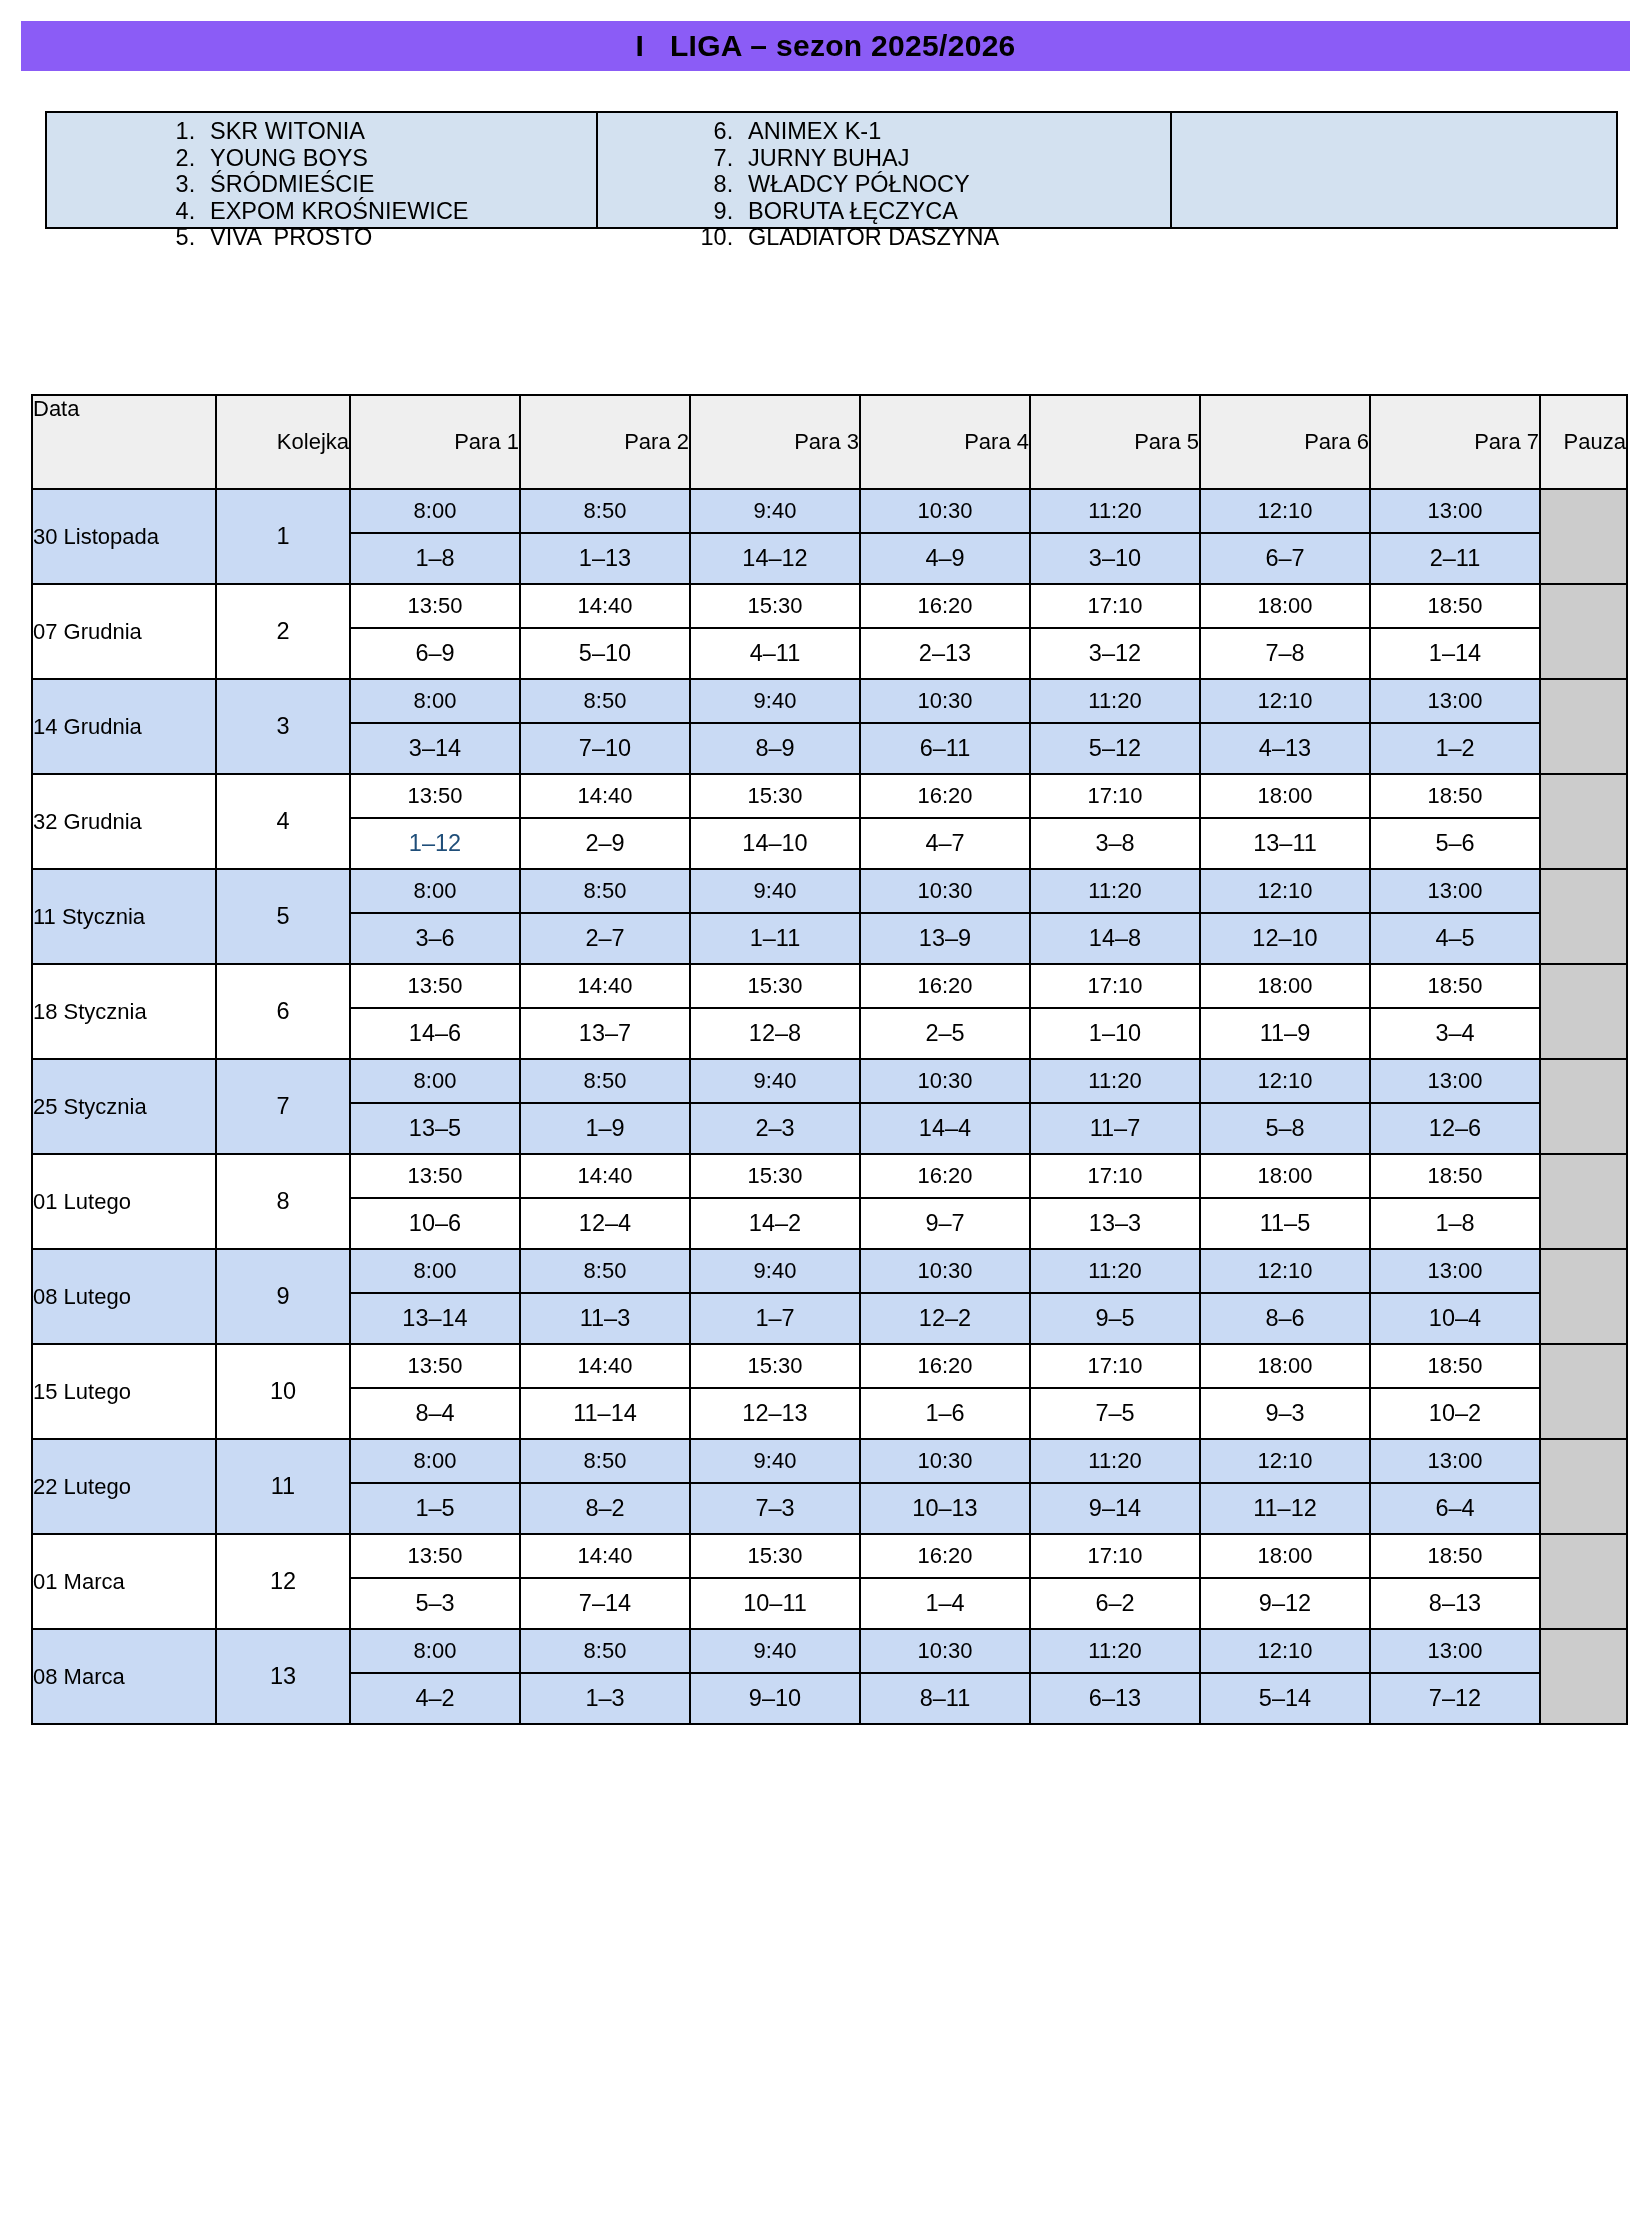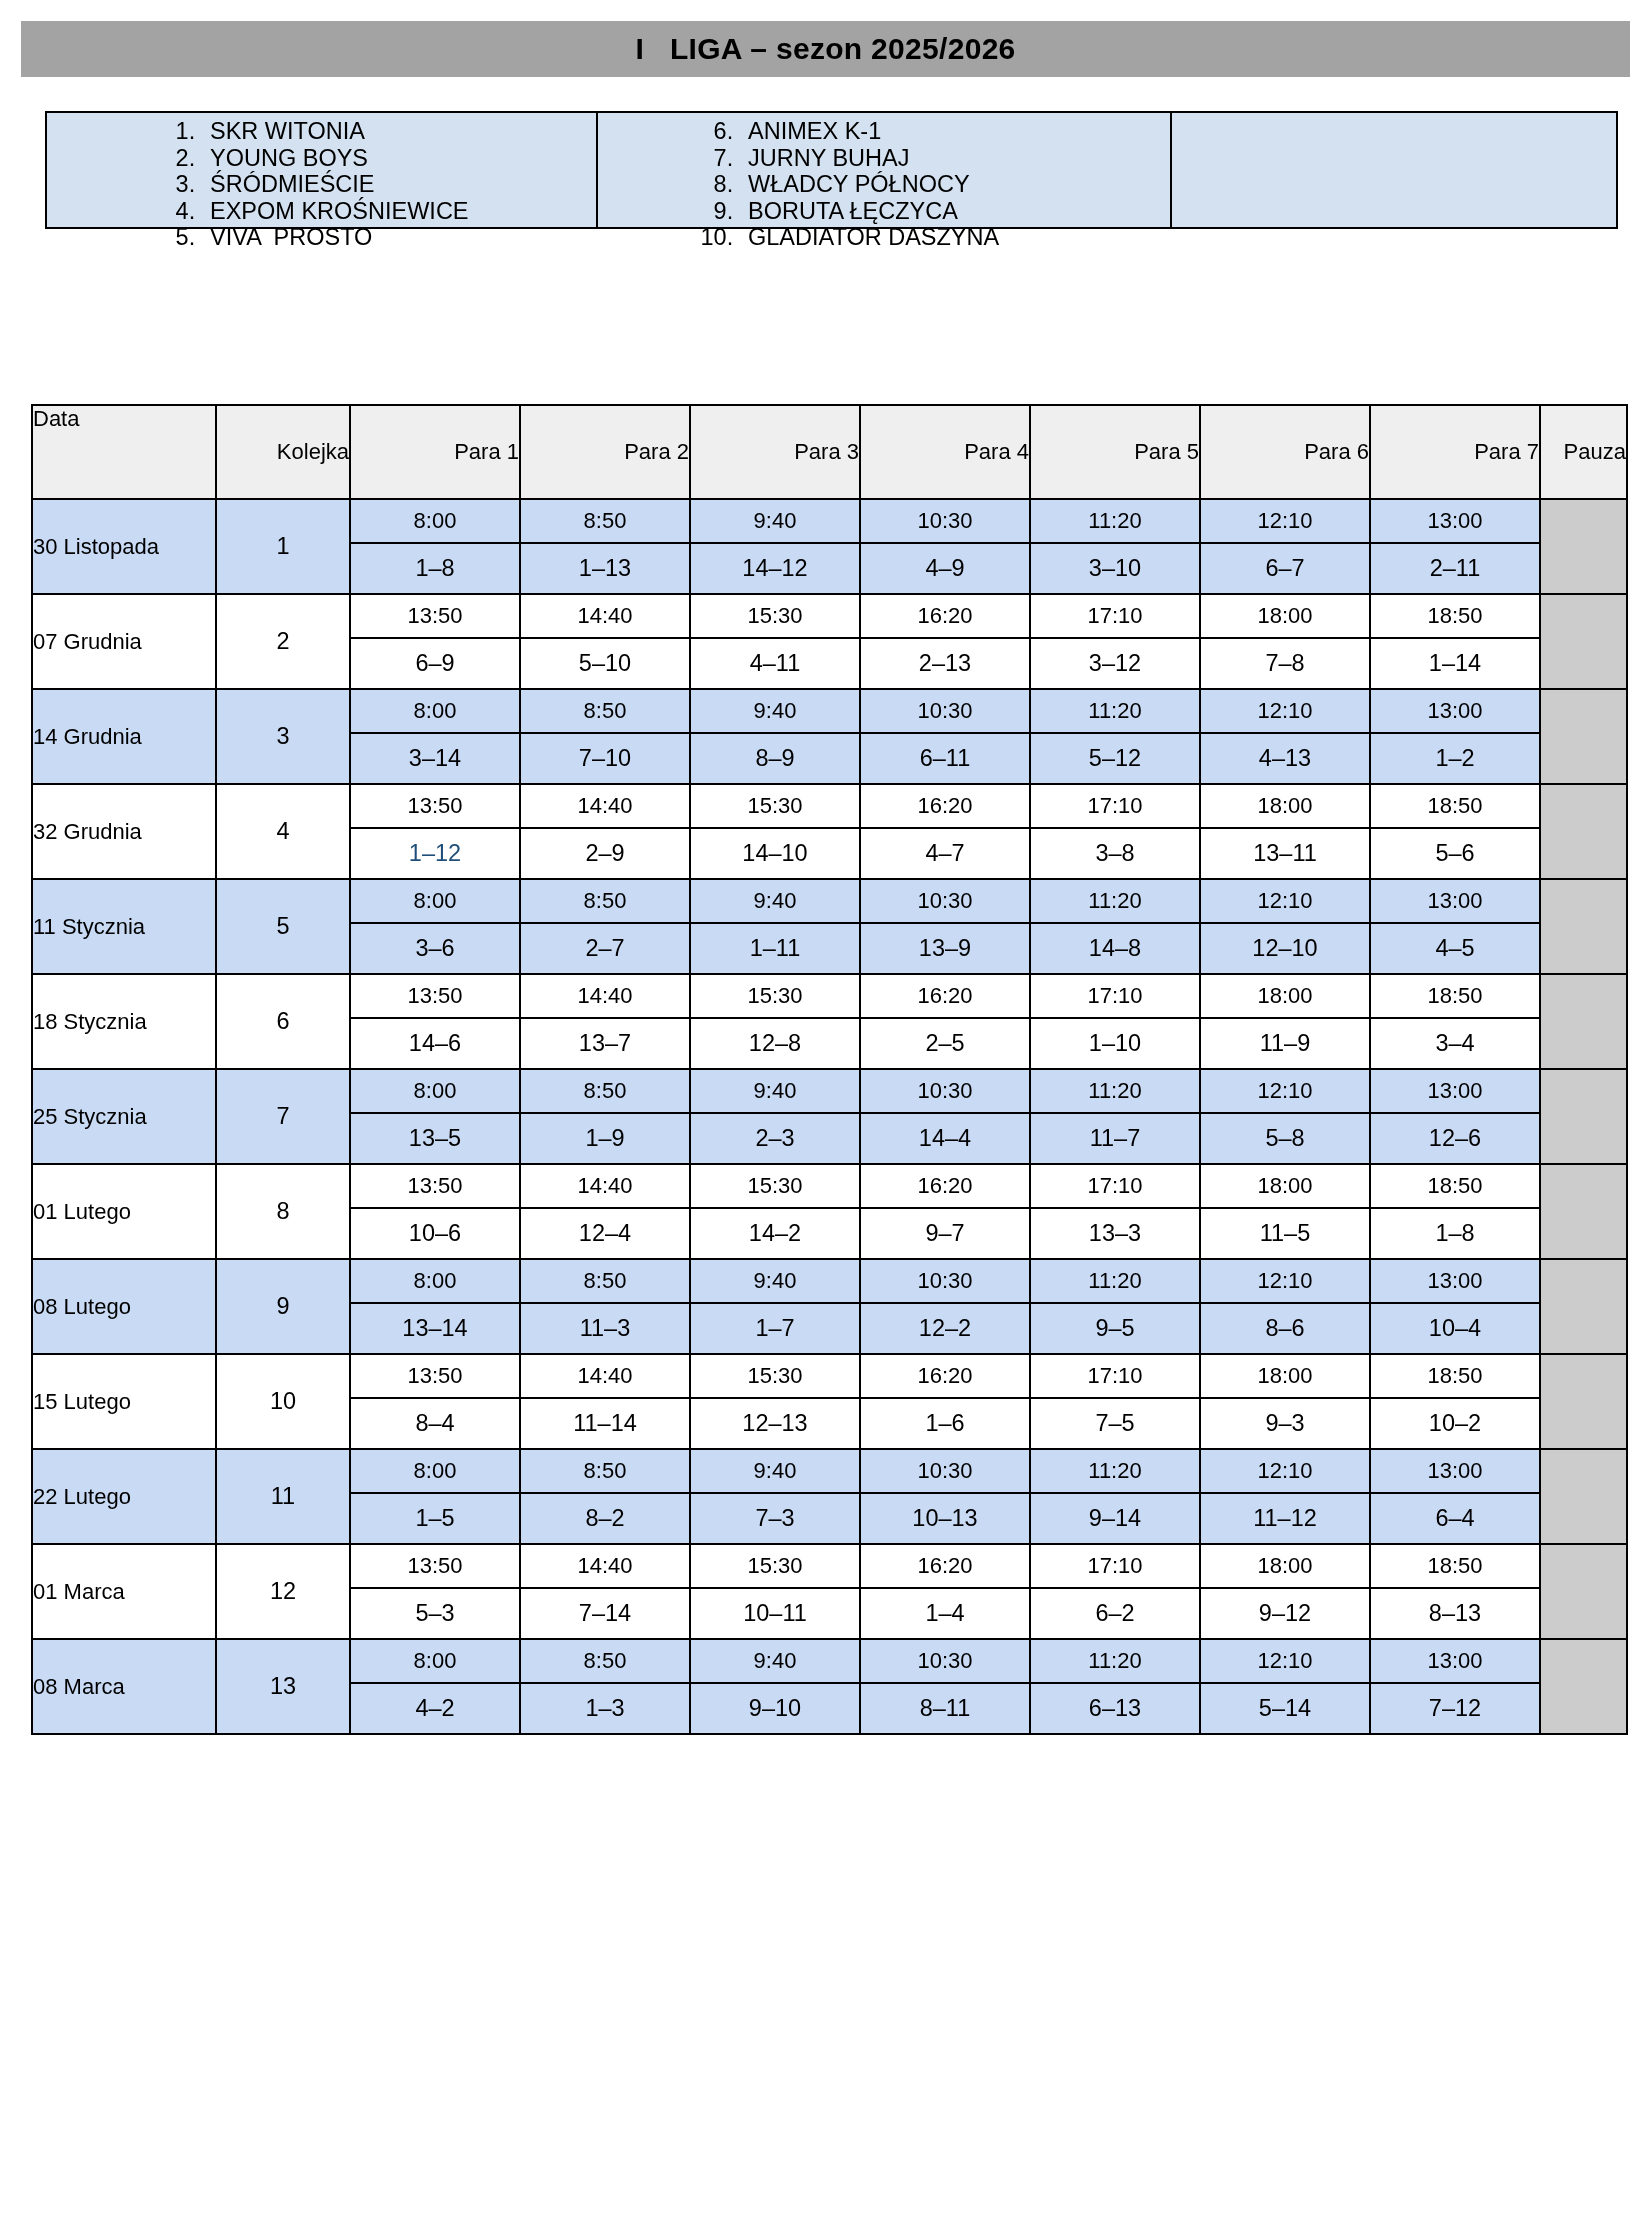--- a/index.html
+++ b/index.html
@@ -15,22 +15,22 @@
     position: relative;
     overflow: hidden;
   }
 
   
   #title-banner {
     position: absolute;
     left: 21px;
     top: 21px;
     width: 1609px;
-    height: 56px;
-    background: #a3a3a3;
+    height: 50px;
+    background: #8b5cf6;
     display: flex;
     align-items: center;
     justify-content: center;
   }
   #title-text {
     font-size: 30px;
     font-weight: bold;
     letter-spacing: 0.3px;
     white-space: pre;
   }
@@ -66,21 +66,21 @@
     text-align: right;
     padding-right: 14.8px;
     box-sizing: border-box;
   }
   .team-name { white-space: pre; }
 
   
   #schedule-table {
     position: absolute;
     left: 31px;
-    top: 404px;
+    top: 394px;
     width: 1590px;
     border-collapse: collapse;
     table-layout: fixed;
   }
   #schedule-table td, #schedule-table th {
     border: 2.6px solid #000000;
     box-sizing: border-box;
     padding: 0;
     font-weight: normal;
   }

